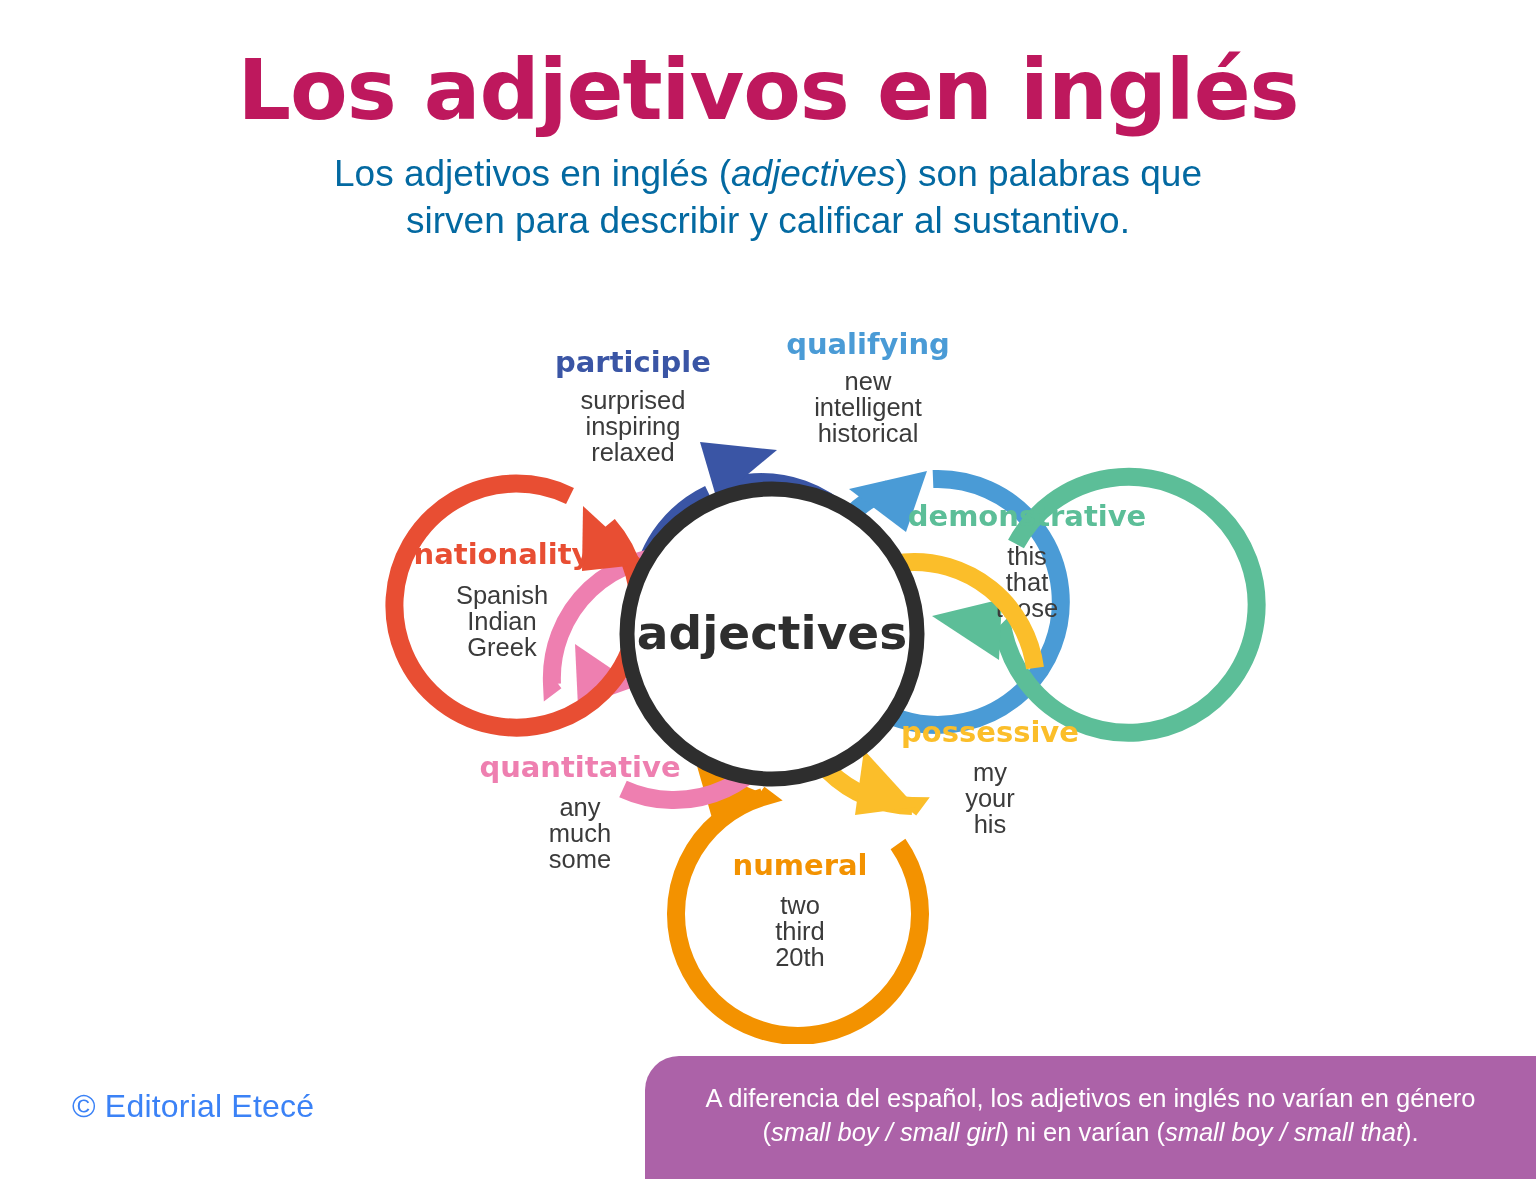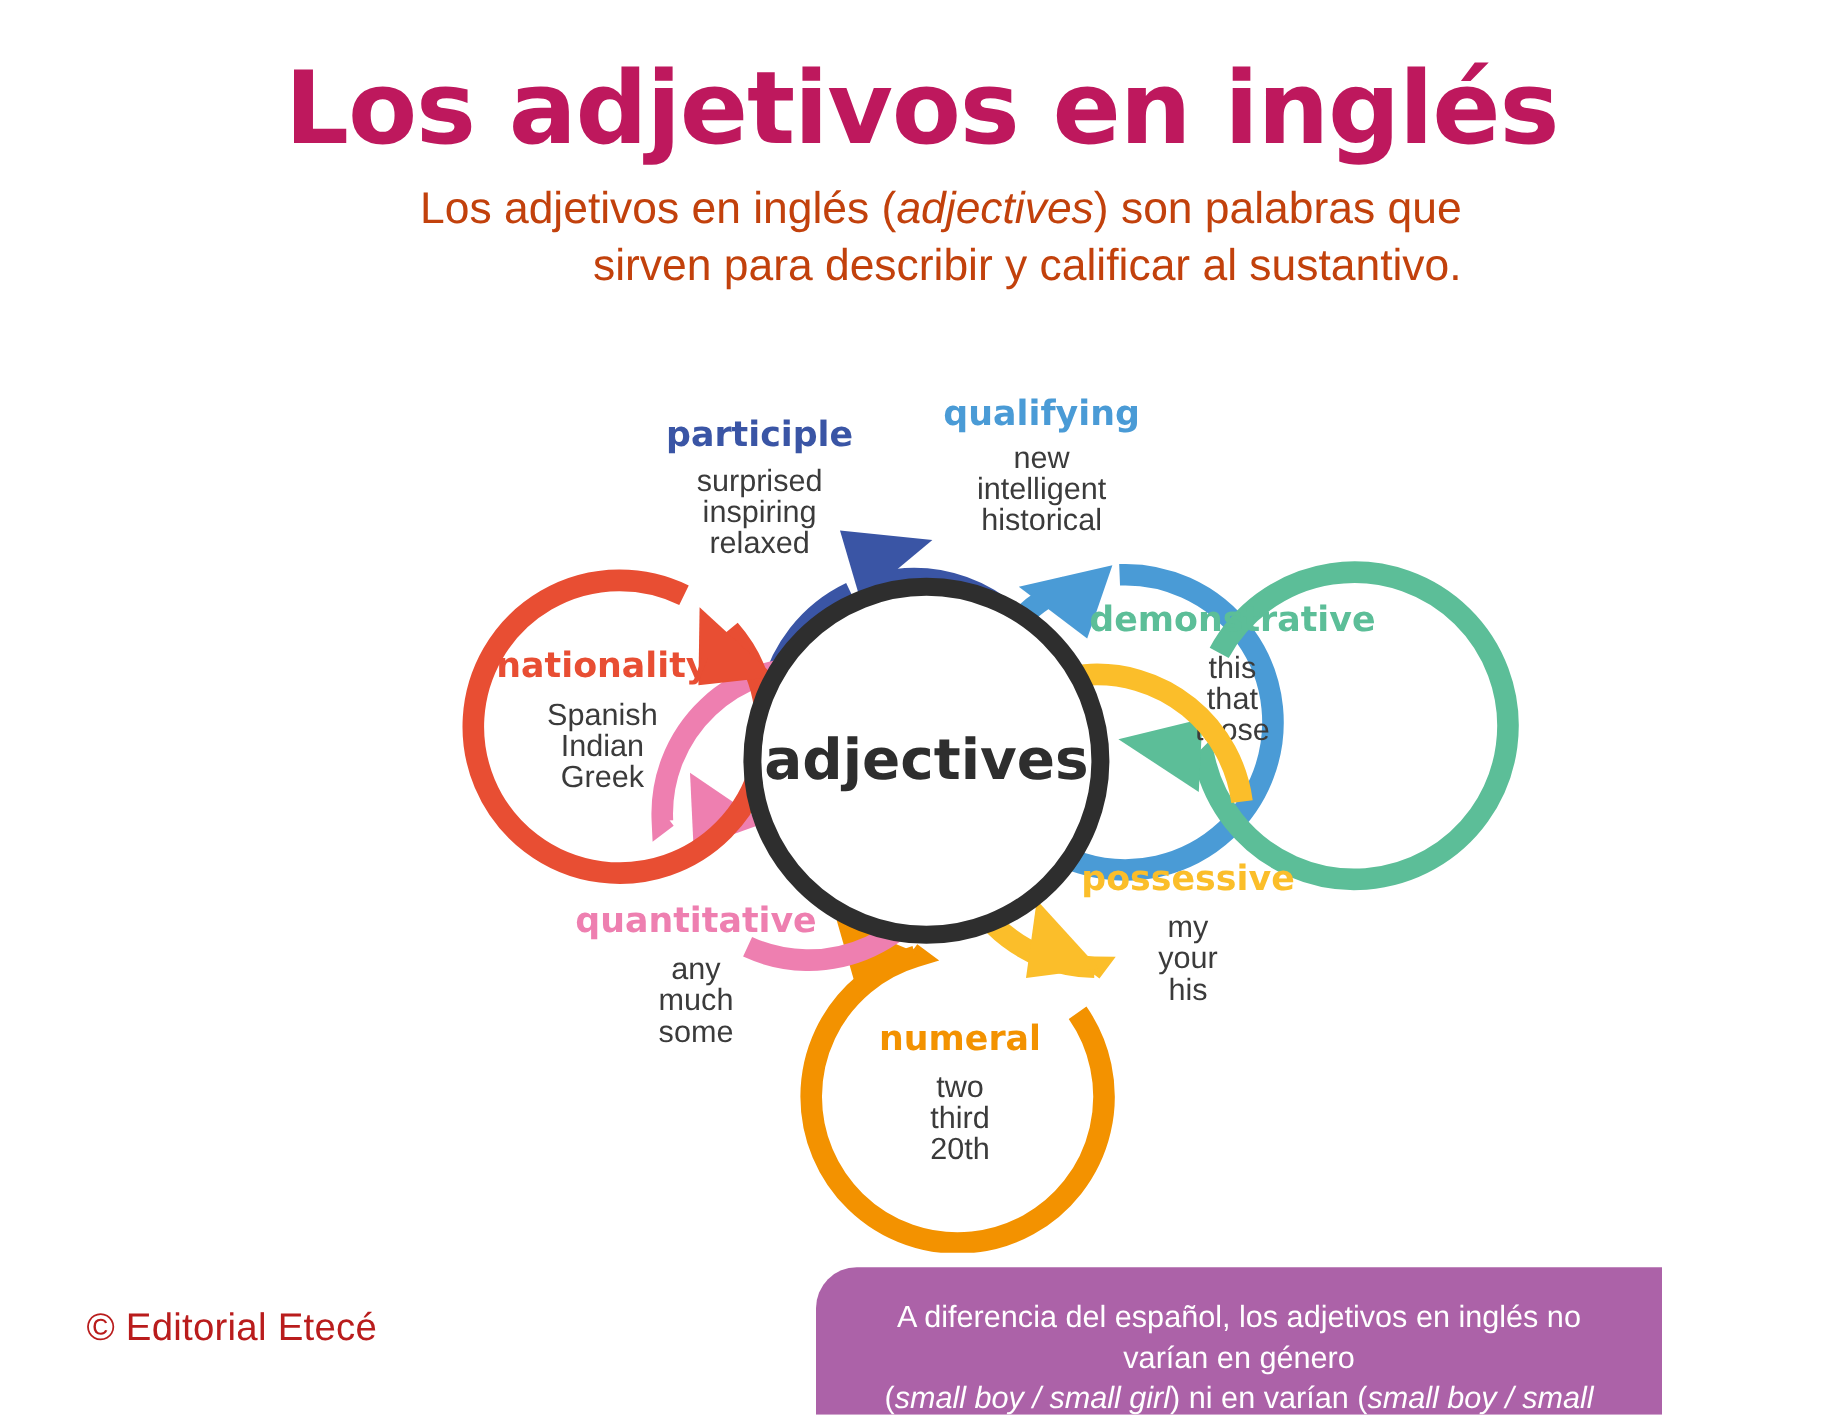--- a/index.html
+++ b/index.html
@@ -32,24 +32,23 @@
     font-weight: 700;
     letter-spacing: -1px;
     color: #be185d;
     font-family: "DejaVu Sans", sans-serif;
   }
   .page-subtitle {
     margin: 18px auto 0 auto;
     width: 900px;
     font-size: 37px;
     line-height: 1.28;
-    color: #c2410c;
+    color: #0369a1;
     font-weight: 400;
     font-family: "Liberation Sans", sans-serif;
-    text-align: right;
   }
   .page-subtitle i { font-style: italic; }
 
   
   .diagram-wrap {
     position: absolute;
     left: 0;
     top: 244px;
     width: 1536px;
     height: 800px;
@@ -70,44 +69,44 @@
   .center-label {
     font-family: "DejaVu Sans", sans-serif;
     font-weight: 700;
     font-size: 47px;
     fill: #2e2e2e;
   }
 
   
   .footer-banner {
     position: absolute;
-    left: 680px;
+    left: 645px;
     top: 1056px;
-    width: 705px;
+    width: 891px;
     height: 123px;
     background: #ac62a8;
     border-top-left-radius: 34px;
     box-sizing: border-box;
     padding: 26px 30px 0 30px;
     text-align: center;
   }
   .footer-text {
     color: #ffffff;
     font-size: 25.5px;
     line-height: 1.32;
     font-family: "Liberation Sans", sans-serif;
   }
   .footer-text i { }
 
   .credit {
     position: absolute;
     left: 72px;
     top: 1088px;
     font-size: 32px;
-    color: #b91c1c;
+    color: #3b82f6;
     font-family: "Liberation Sans", sans-serif;
     letter-spacing: 0.2px;
   }
 </style>
 </head>
 <body>
 
 <div class="header">
   <h1 class="page-title">Los adjetivos en inglés</h1>
   <p class="page-subtitle"><span>Los adjetivos en inglés (</span><i>adjectives</i><span>) son palabras que sirven para describir y calificar al sustantivo.</span></p>

